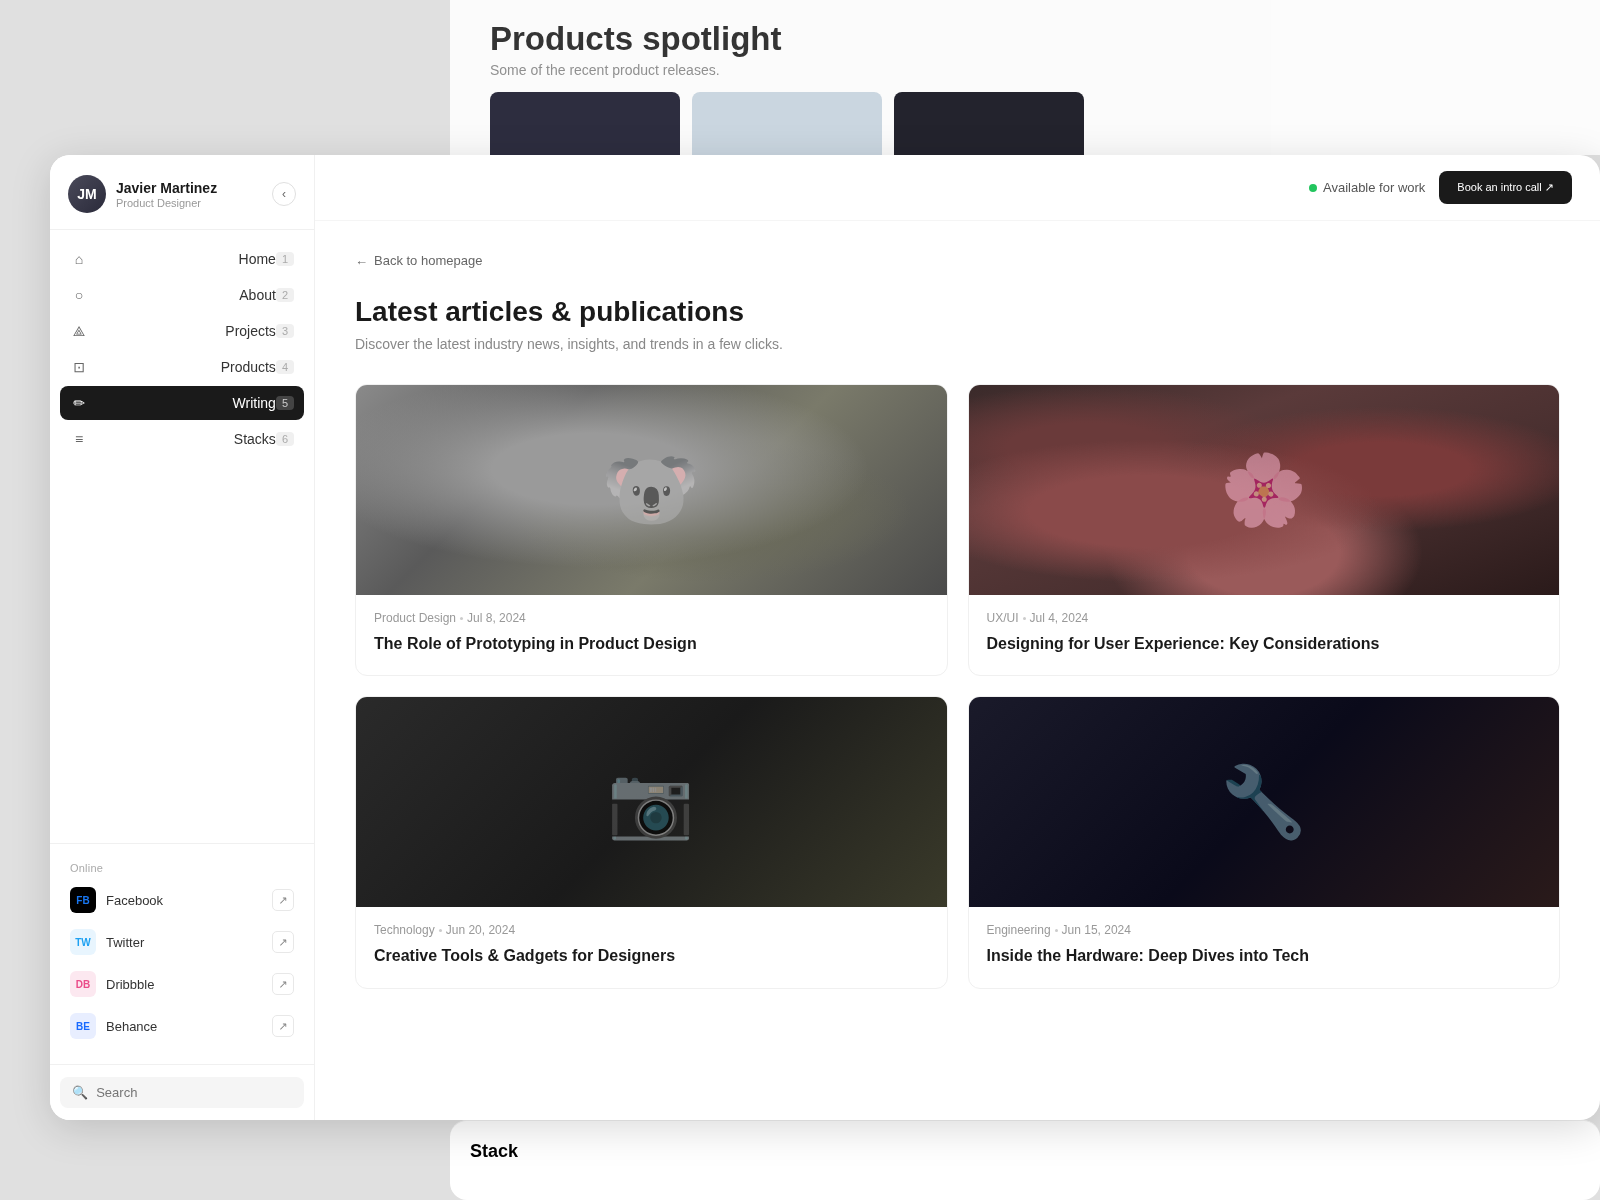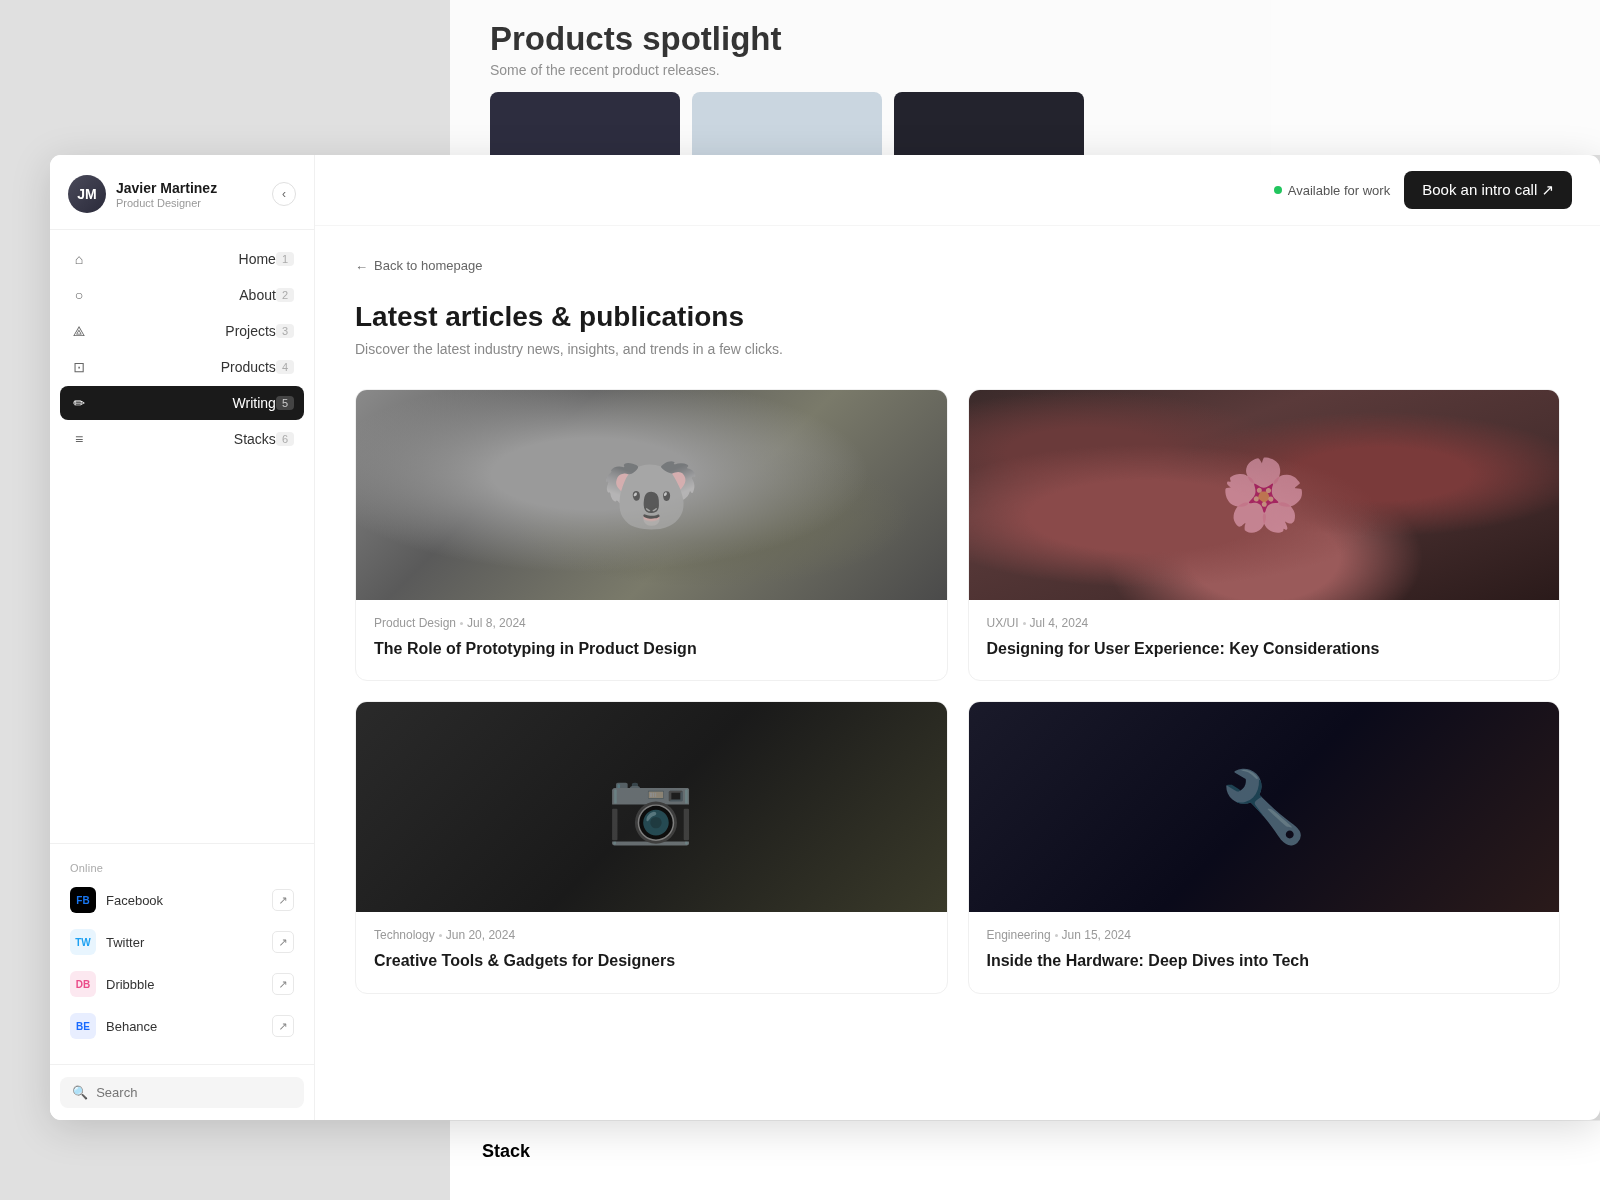--- a/index.html
+++ b/index.html
@@ -60,41 +60,42 @@
 
     
     .bg-bottom-bar {
       position: absolute;
       bottom: 0;
       left: 450px;
       right: 0;
       height: 80px;
       background: #fff;
       z-index: 1;
-      padding: 20px 32px;
+      padding: 20px 20px;
       border-top: 1px solid #f0f0f0;
+      border-radius: 17px;
     }
     .bg-bottom-bar h3 {
       font-size: 18px;
       font-weight: 600;
     }
     .bg-bottom-bar p {
       font-size: 13px;
       color: #888;
     }
 
     
     .main-window {
       position: absolute;
       top: 155px;
       left: 50px;
       right: 0;
       bottom: 80px;
       background: #fff;
-      border-radius: 11px;
+      border-radius: 20px;
       box-shadow: 0 8px 40px rgba(0,0,0,0.15);
       display: flex;
       z-index: 10;
       overflow: hidden;
     }
 
     
     .sidebar {
       width: 265px;
       min-width: 265px;
@@ -334,21 +335,21 @@
       border-radius: 50%;
       background: #22c55e;
     }
 
     .book-btn {
       background: #1a1a1a;
       color: #fff;
       border: none;
       border-radius: 8px;
       padding: 10px 18px;
-      font-size: 15px;
+      font-size: 11px;
       font-weight: 500;
       cursor: pointer;
       display: flex;
       align-items: center;
       gap: 6px;
     }
 
     
     .content-area {
       flex: 1;

